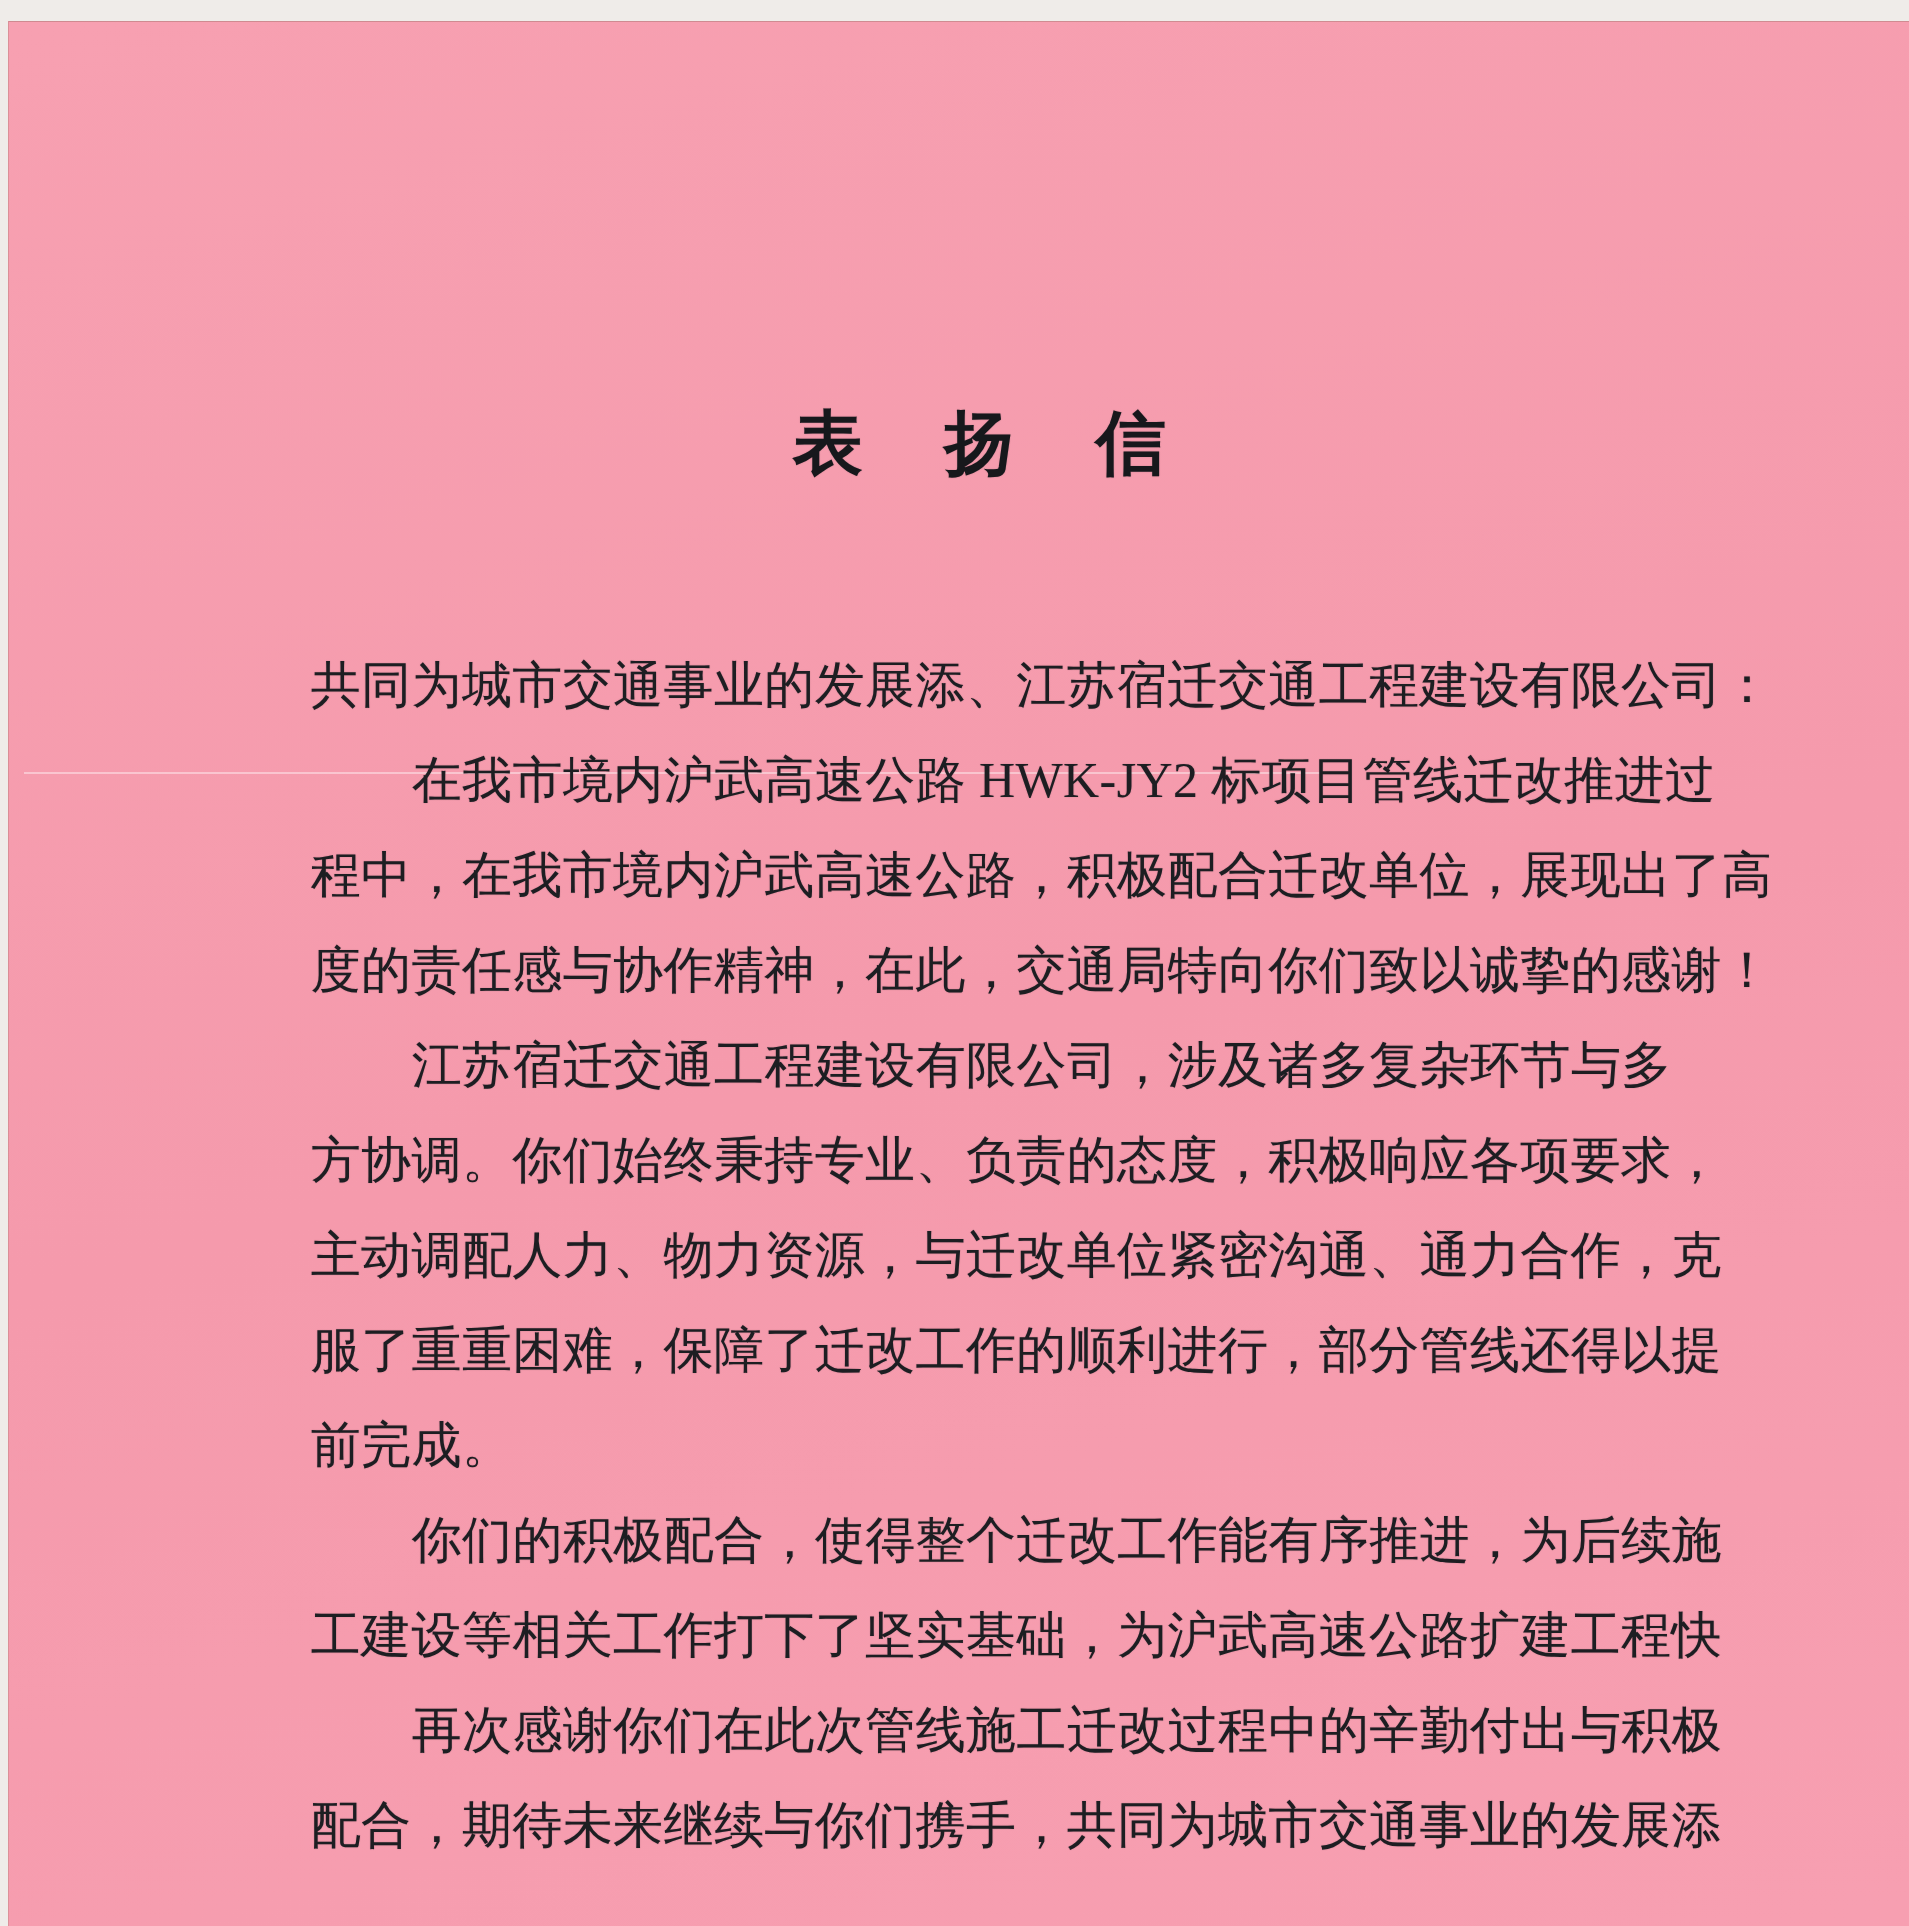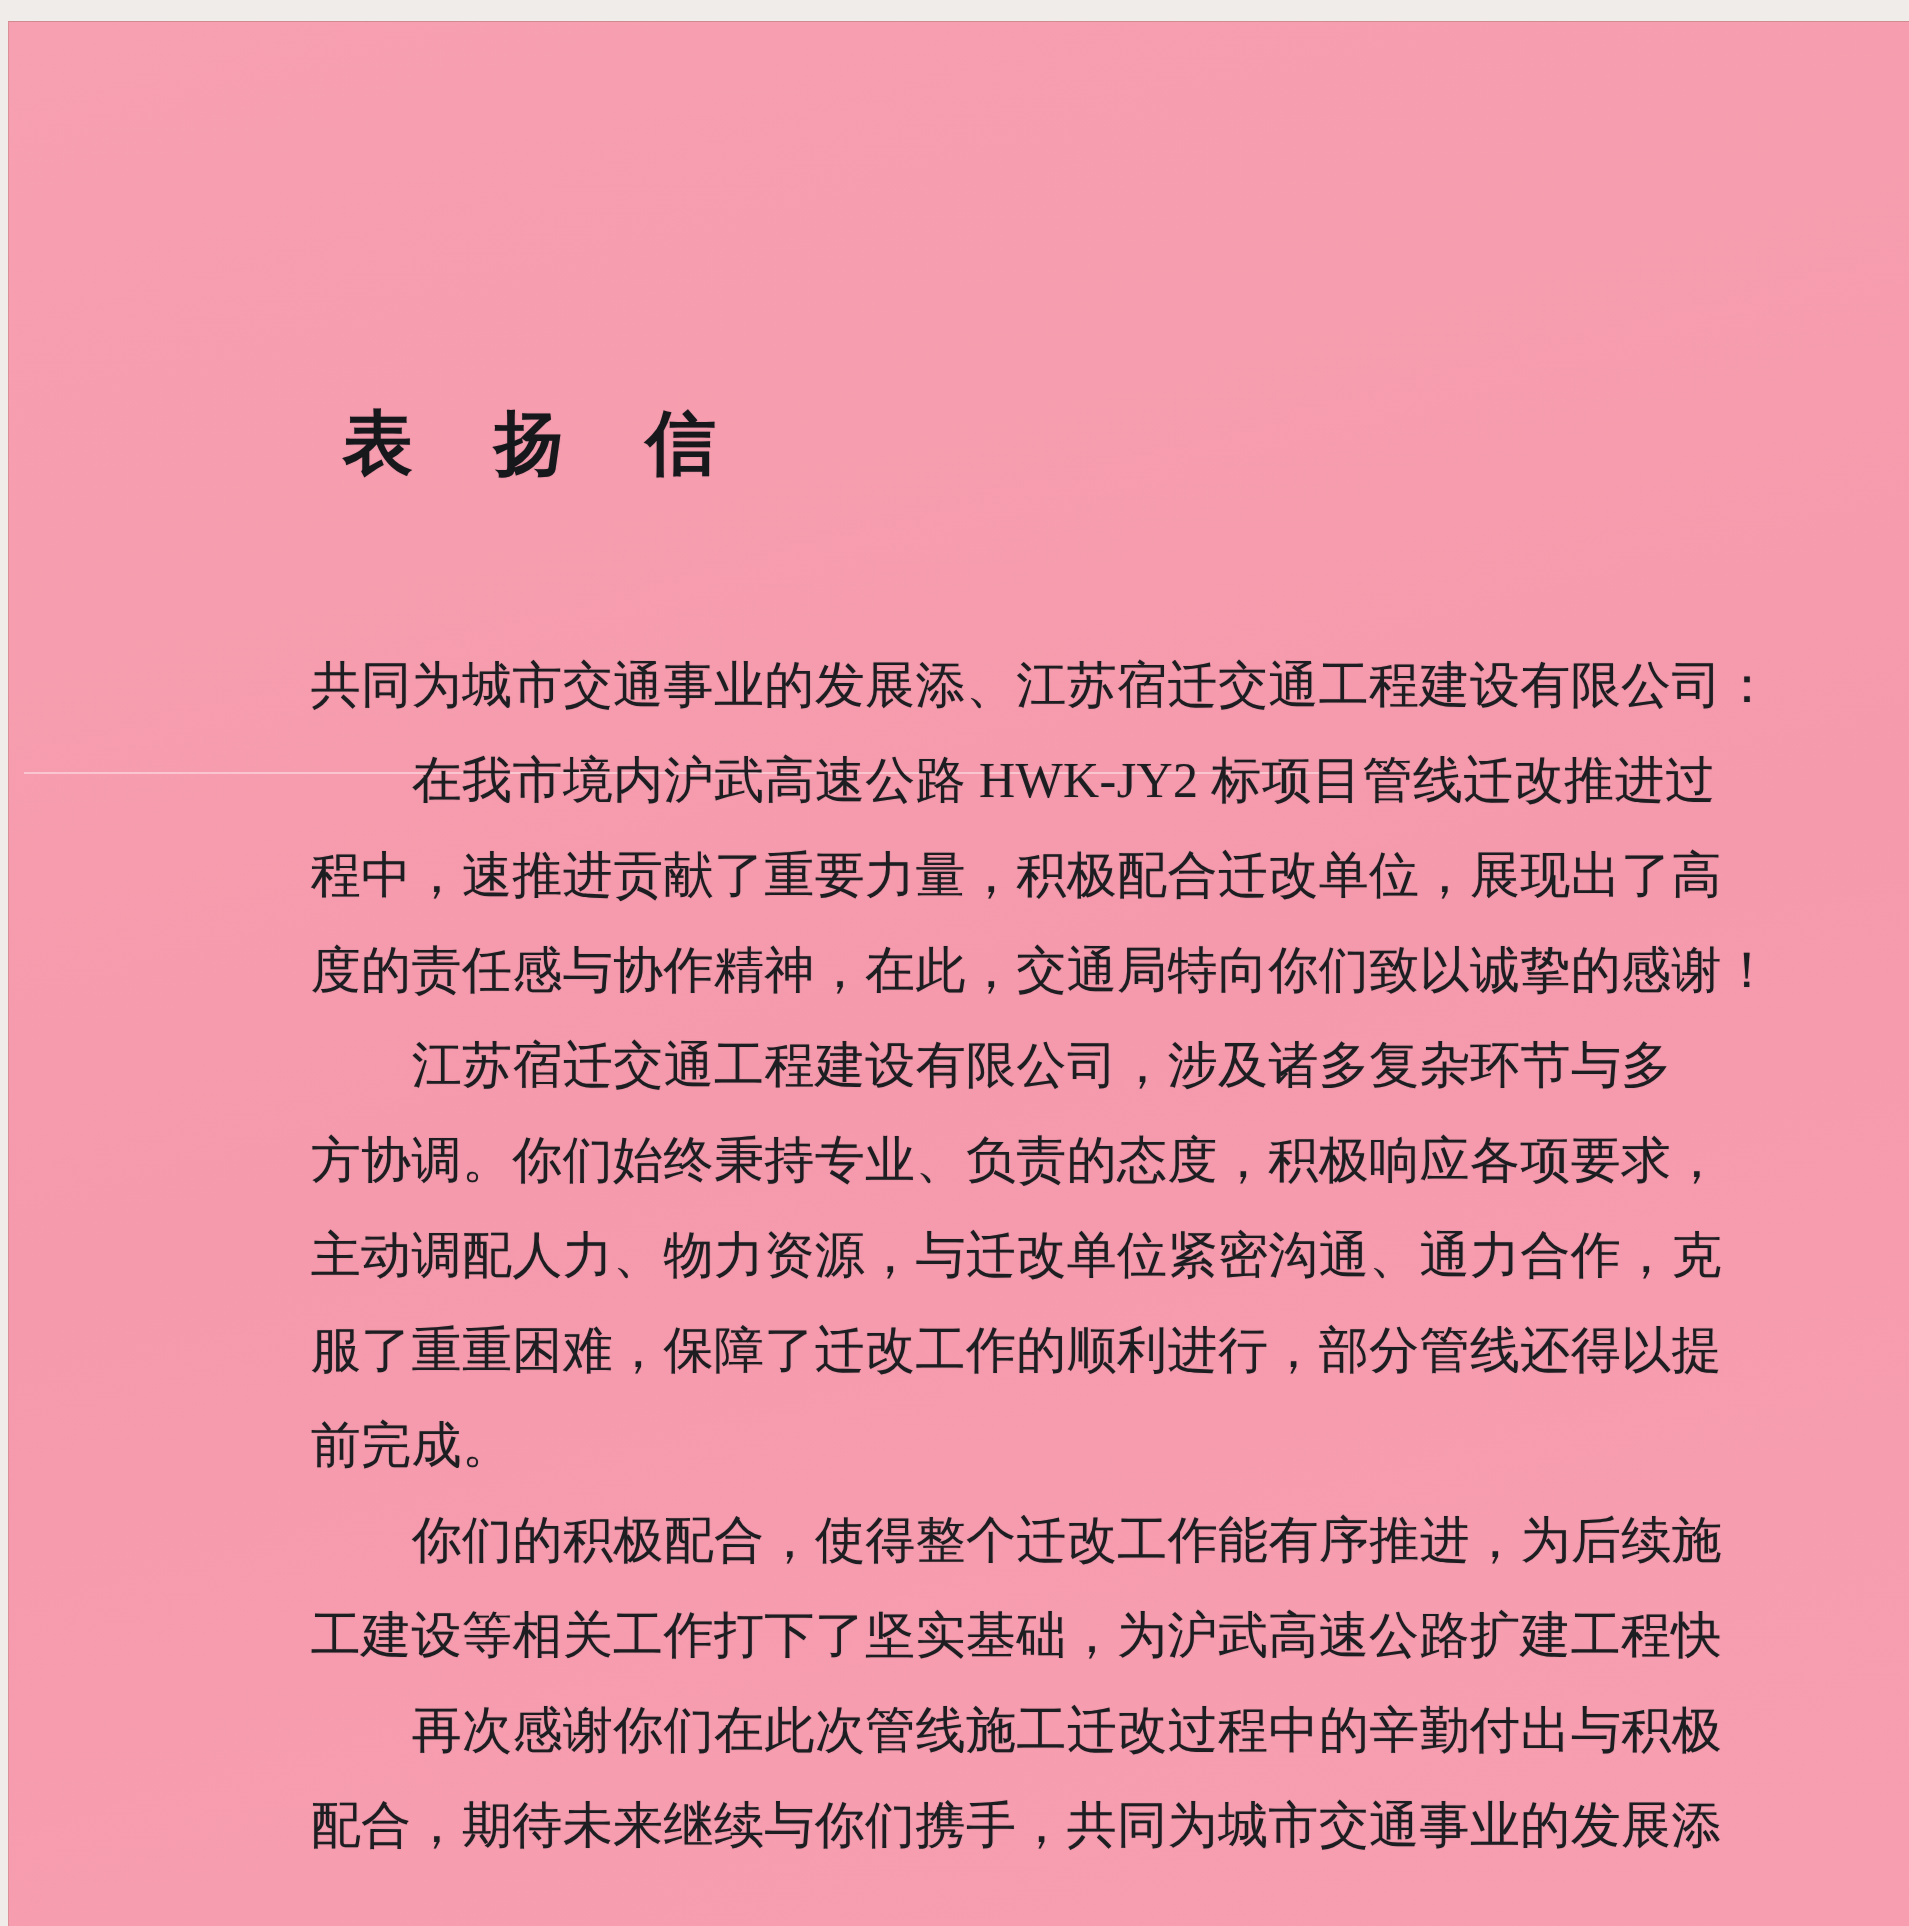--- a/index.html
+++ b/index.html
@@ -7,21 +7,21 @@
         font-family:"Liberation Serif","DejaVu Serif",serif;}
   
   .paper{position:absolute;left:7.7px;top:21px;right:0;bottom:0;
          background:linear-gradient(165deg,#f7a0b1 0%,#f59aac 40%,#f79fb1 75%,#f8a3b4 100%);
          border-left:1.2px solid rgba(170,120,110,0.35);
          border-top:1.2px solid rgba(150,105,95,0.40);}
   
   .fold{position:absolute;left:15.4px;top:750px;width:1310px;height:1.5px;
         background:rgba(255,255,255,0.42);}
   .title{position:absolute;left:302px;top:381px;width:1337px;height:85px;
-         text-align:left;font-size:70px;font-weight:700;color:#17181c;
+         text-align:center;font-size:70px;font-weight:700;color:#17181c;
          letter-spacing:32px;text-indent:32px;line-height:81px;
          text-shadow:0 0 1.2px rgba(25,25,35,0.35);}
   .body{position:absolute;left:302px;top:616px;width:1337px;color:#1d1e22;
         font-size:50px;letter-spacing:0.4px;
         text-shadow:0 0 1.2px rgba(25,25,35,0.32);}
   .line{height:95px;line-height:95px;text-align:justify;text-align-last:justify;
         white-space:nowrap;}
   .line.indent{padding-left:101px;}
   .line.end{text-align-last:left;white-space:normal;}
 </style>
@@ -30,21 +30,21 @@
 
 <div class="page">
   <div class="paper">
     <div class="fold"></div>
 
     <div class="title">表 扬 信</div>
 
     <div class="body">
       <div class="line">共同为城市交通事业的发展添、江苏宿迁交通工程建设有限公司：</div>
       <div class="line indent">在我市境内沪武高速公路 HWK-JY2 标项目管线迁改推进过</div>
-      <div class="line">程中，速推进贡献了重要力量，积极配合迁改单位，展现出了高</div>
+      <div class="line">程中，在我市境内沪武高速公路，积极配合迁改单位，展现出了高</div>
       <div class="line">度的责任感与协作精神，在此，交通局特向你们致以诚挚的感谢！</div>
       <div class="line indent">江苏宿迁交通工程建设有限公司，涉及诸多复杂环节与多</div>
       <div class="line">方协调。你们始终秉持专业、负责的态度，积极响应各项要求，</div>
       <div class="line">主动调配人力、物力资源，与迁改单位紧密沟通、通力合作，克</div>
       <div class="line">服了重重困难，保障了迁改工作的顺利进行，部分管线还得以提</div>
       <div class="line end">前完成。</div>
       <div class="line indent">你们的积极配合，使得整个迁改工作能有序推进，为后续施</div>
       <div class="line">工建设等相关工作打下了坚实基础，为沪武高速公路扩建工程快</div>
       <div class="line indent">再次感谢你们在此次管线施工迁改过程中的辛勤付出与积极</div>
       <div class="line">配合，期待未来继续与你们携手，共同为城市交通事业的发展添</div>

